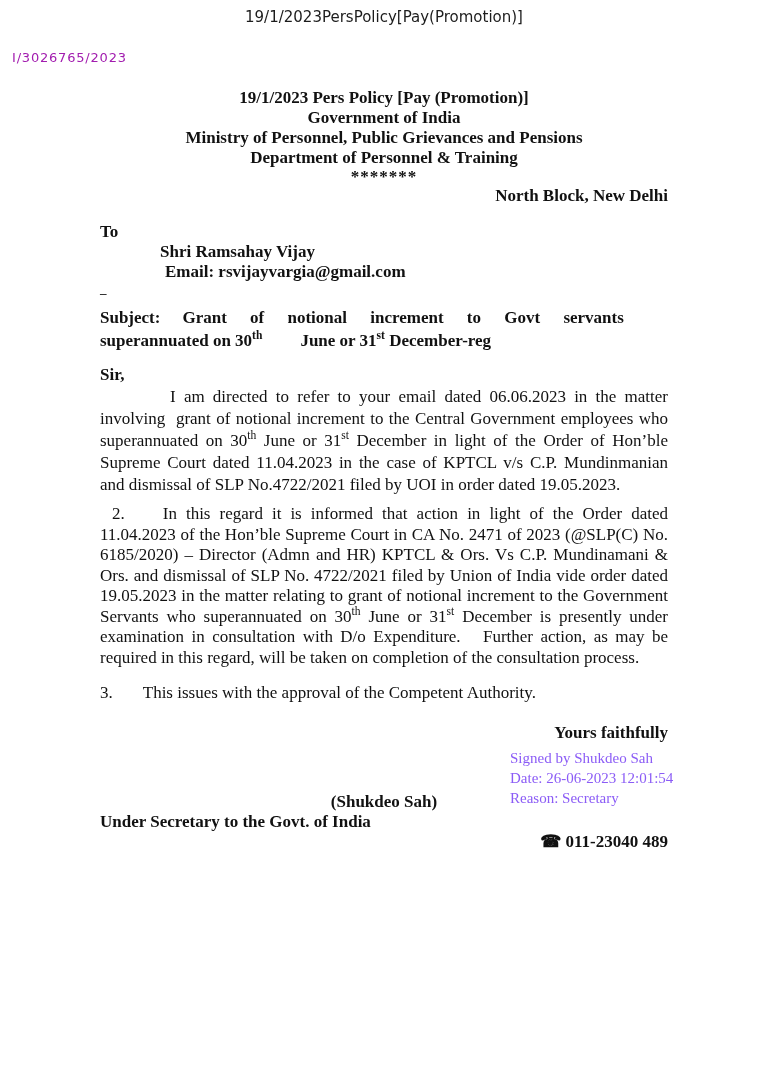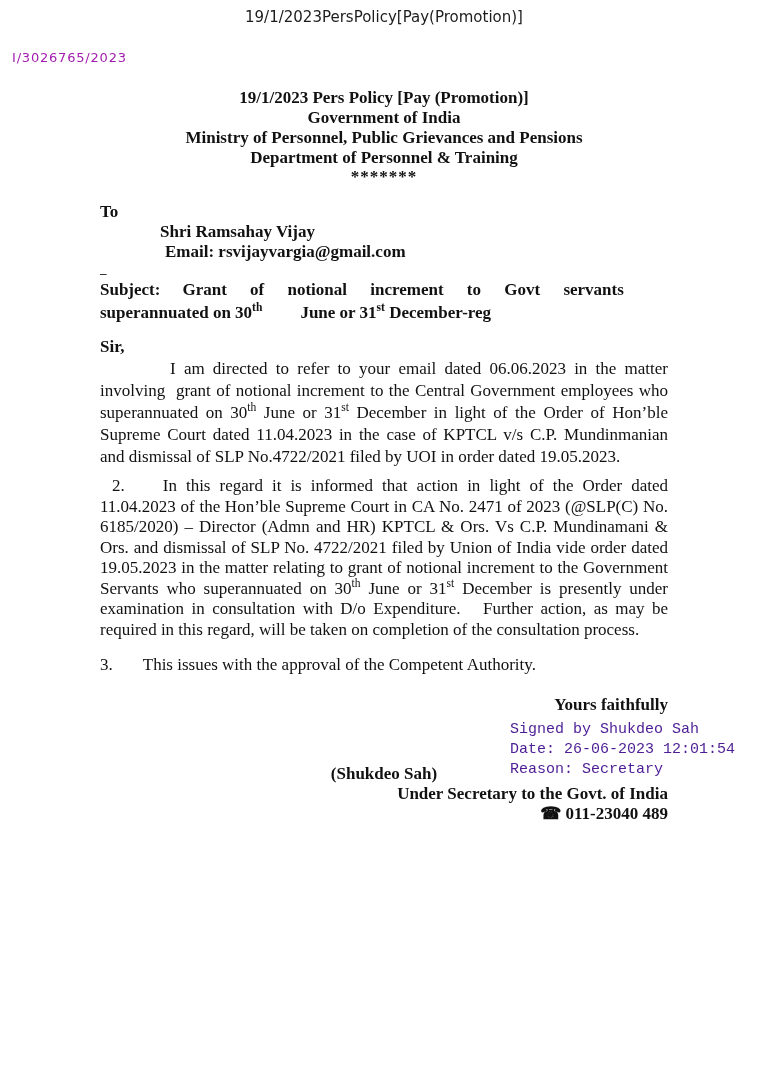--- a/index.html
+++ b/index.html
@@ -38,43 +38,43 @@
   .letterhead { text-align: center; font-weight: bold; line-height: 20px; }
   .letterhead .stars { line-height: 18px; letter-spacing: 1px; }
   .place-date { text-align: right; font-weight: bold; line-height: 20px; }
   .gap-36 { display: inline-block; width: 36px; }
   .gap-38 { display: inline-block; width: 38px; }
   .gap-30 { display: inline-block; width: 30px; }
   .to-label { font-weight: bold; margin-top: 16px; line-height: 20px; }
   .addr-name  { font-weight: bold; margin-left: 60px; line-height: 20px; }
   .addr-email { font-weight: bold; margin-left: 65px; line-height: 20px; }
   .pre-subject-dash { font-weight: bold; font-size: 13px; line-height: 10px; margin-top: 6px; }
-  .subject { font-weight: bold; margin-top: 0; }
+  .subject { font-weight: bold; margin-top: 8px; }
   .subject .line1 { line-height: 23px; }
   .subject .line1 .subject-label { margin-right: 22px; }
   .subject .line1 .subject-text { word-spacing: 19px; }
   .subject .line2 { line-height: 23px; }
   .salutation { font-weight: bold; margin-top: 12px; line-height: 22px; }
   .body-para { margin: 0; text-align: justify; }
   .para1 { line-height: 22px; text-indent: 70px; }
   .para2 { line-height: 20.5px; text-indent: 12px; margin-top: 8px; }
   .para3 { margin-top: 14px; line-height: 22px; text-align: left; }
   sup.sp { font-size: 68%; line-height: 0; }
   .valediction { text-align: right; font-weight: bold; margin-top: 18px; line-height: 22px; }
   .digsig {
     margin-left: 410px;
     margin-top: 4px;
-    font-family: Liberation Mono, monospace;
+    font-family: Liberation Serif, serif;
     font-size: 15px;
     line-height: 20px;
-    color: #4c1d95;
+    color: #8b5cf6;
     white-space: nowrap;
   }
   .sig-name  { text-align: center; font-weight: bold; line-height: 20px; margin-top: -16px; }
-  .sig-title { text-align: right; font-weight: bold; line-height: 20px; }
+  .sig-title { text-align: left; font-weight: bold; line-height: 20px; }
   .sig-phone { text-align: right; font-weight: bold; line-height: 20px; }
   .sig-phone .phone-icon { margin-right: 4px; }
 </style>
 </head>
 <body>
 
 <div class="page">
 
   <div class="print-title">19/1/2023PersPolicy[Pay(Promotion)]</div>
   <div class="file-number">I/3026765/2023</div>
@@ -83,20 +83,21 @@
 
     <div class="letterhead">
       <div>19/1/2023 Pers Policy [Pay (Promotion)]</div>
       <div>Government of India</div>
       <div>Ministry of Personnel, Public Grievances and Pensions</div>
       <div>Department of Personnel &amp; Training</div>
       <div class="stars">*******</div>
     </div>
 
     <div class="place-date">
+      <div>North Block, New Delhi</div>
     </div>
 
     <div class="to-label">To</div>
     <div class="addr-name">Shri Ramsahay Vijay</div>
     <div class="addr-email">Email: rsvijayvargia@gmail.com</div>
 
     <div class="pre-subject-dash">–</div>
 
     <div class="subject">
       <div class="line1"><span class="subject-label">Subject:</span><span class="subject-text">Grant of notional increment to Govt servants</span></div>

